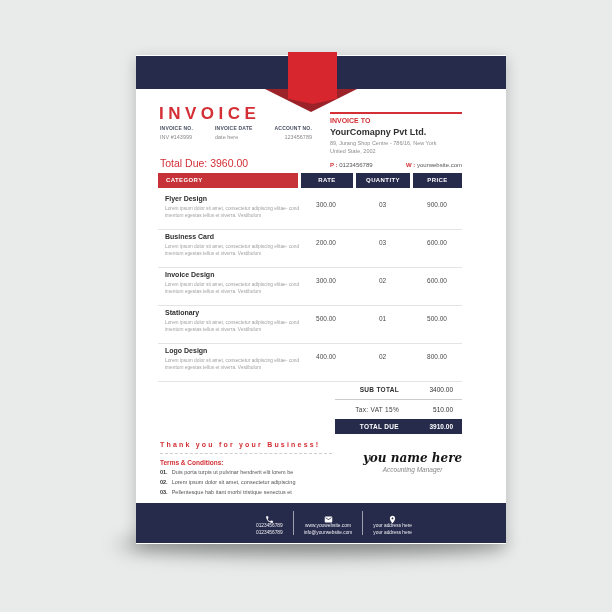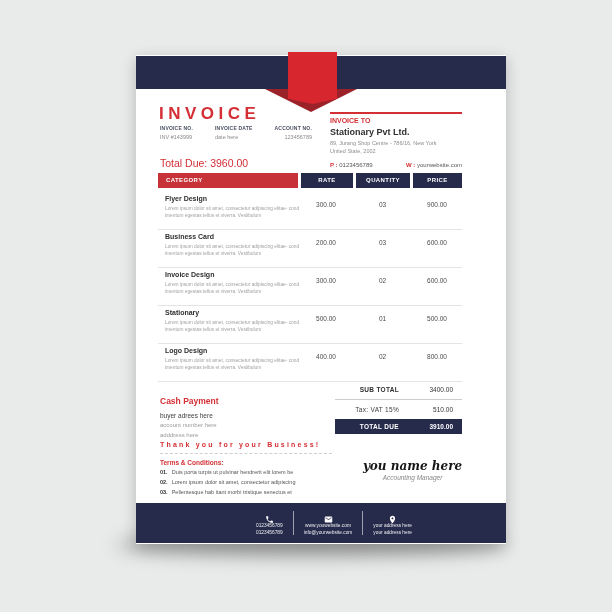--- a/index.html
+++ b/index.html
@@ -65,21 +65,21 @@
 
   .thanks { position:absolute; left:24px; top:386px; width:172px; font-size:7px; font-weight:bold;
     color:#d32f35; letter-spacing:2.2px; padding-bottom:5px; border-bottom:1px dashed #cfcfcf; }
 
   .terms { position:absolute; left:24px; top:404px; width:180px; }
   .terms-title { font-size:6.5px; font-weight:bold; color:#d32f35; }
   .term-item { font-size:5.5px; color:#555; margin-top:3px; line-height:1.3; }
   .term-num { font-weight:bold; color:#333; margin-right:4px; }
 
   .sig { position:absolute; left:214px; top:396px; width:125px; text-align:center; }
-  .sig-name { font-family:"DejaVu Serif", serif; font-style:italic; font-weight:bold; font-size:12px; color:#151515;margin-top:8px; }
+  .sig-name { font-family:"DejaVu Serif", serif; font-style:italic; font-weight:bold; font-size:12px; color:#151515; }
   .sig-role { font-style:italic; font-size:6.5px; color:#878787; margin-top:1px; }
 
   .footer { position:absolute; left:0; right:0; top:448px; height:40px; background:#262b4c;
     display:flex; align-items:center; justify-content:center; padding-left:26px; }
   .fcol { display:flex; flex-direction:column; align-items:center; padding:0 10px; }
   .ficon { display:block; height:10px; margin-bottom:2px; }
   .ficon svg { width:9px; height:9px; fill:#ffffff; }
   .fline { font-size:4.8px; color:#ffffff; opacity:.92; line-height:1.55; text-align:center; }
   .fdiv { width:1px; height:24px; background:rgba(255,255,255,.55); }
 </style>
@@ -111,21 +111,21 @@
       <div class="mlabel">ACCOUNT NO.</div>
       <div class="mvalue">123456789</div>
     </div>
   </div>
 
   <div class="totaldue-top">Total Due: 3960.00</div>
 
   <div class="ito-line"></div>
   <div class="ito">
     <div class="ito-label">INVOICE TO</div>
-    <div class="ito-company">Stationary Pvt Ltd.</div>
+    <div class="ito-company">YourComapny Pvt Ltd.</div>
     <div class="ito-addr">89, Jurang Shop Centre - 786/16, New York</div>
     <div class="ito-addr2">United State, 2002</div>
     <div class="ito-contact">
       <span><span class="red-k">P :</span> <span>0123456789</span></span>
       <span><span class="red-k">W :</span> <span>yourwebsite.com</span></span>
     </div>
   </div>
 
   <div class="thead-cat">CATEGORY</div>
   <div class="thead-cell th-rate">RATE</div>
@@ -176,26 +176,20 @@
     <div class="trow tax">
       <span class="tlbl">Tax: VAT 15%</span>
       <span class="tval">510.00</span>
     </div>
     <div class="trow grand">
       <span class="tlbl">TOTAL DUE</span>
       <span class="tval">3910.00</span>
     </div>
   </div>
 
-  <div class="cash">
-    <div class="cash-title">Cash Payment</div>
-    <div class="cash-l1">buyer adrees here</div>
-    <div class="cash-l2">account number here</div>
-    <div class="cash-l2">adddress here</div>
-  </div>
 
   <div class="thanks">Thank you for your Business!</div>
 
   <div class="terms">
     <div class="terms-title">Terms &amp; Conditions:</div>
     <div class="term-item"><span class="term-num">01.</span><span>Duis porta turpis ut pulvinar hendrerit elit lorem be</span></div>
     <div class="term-item"><span class="term-num">02.</span><span>Lorem ipsum dolor sit amet, consectetur adipiscing</span></div>
     <div class="term-item"><span class="term-num">03.</span><span>Pellentesque hab itant morbi tristique senectus et</span></div>
   </div>
 

